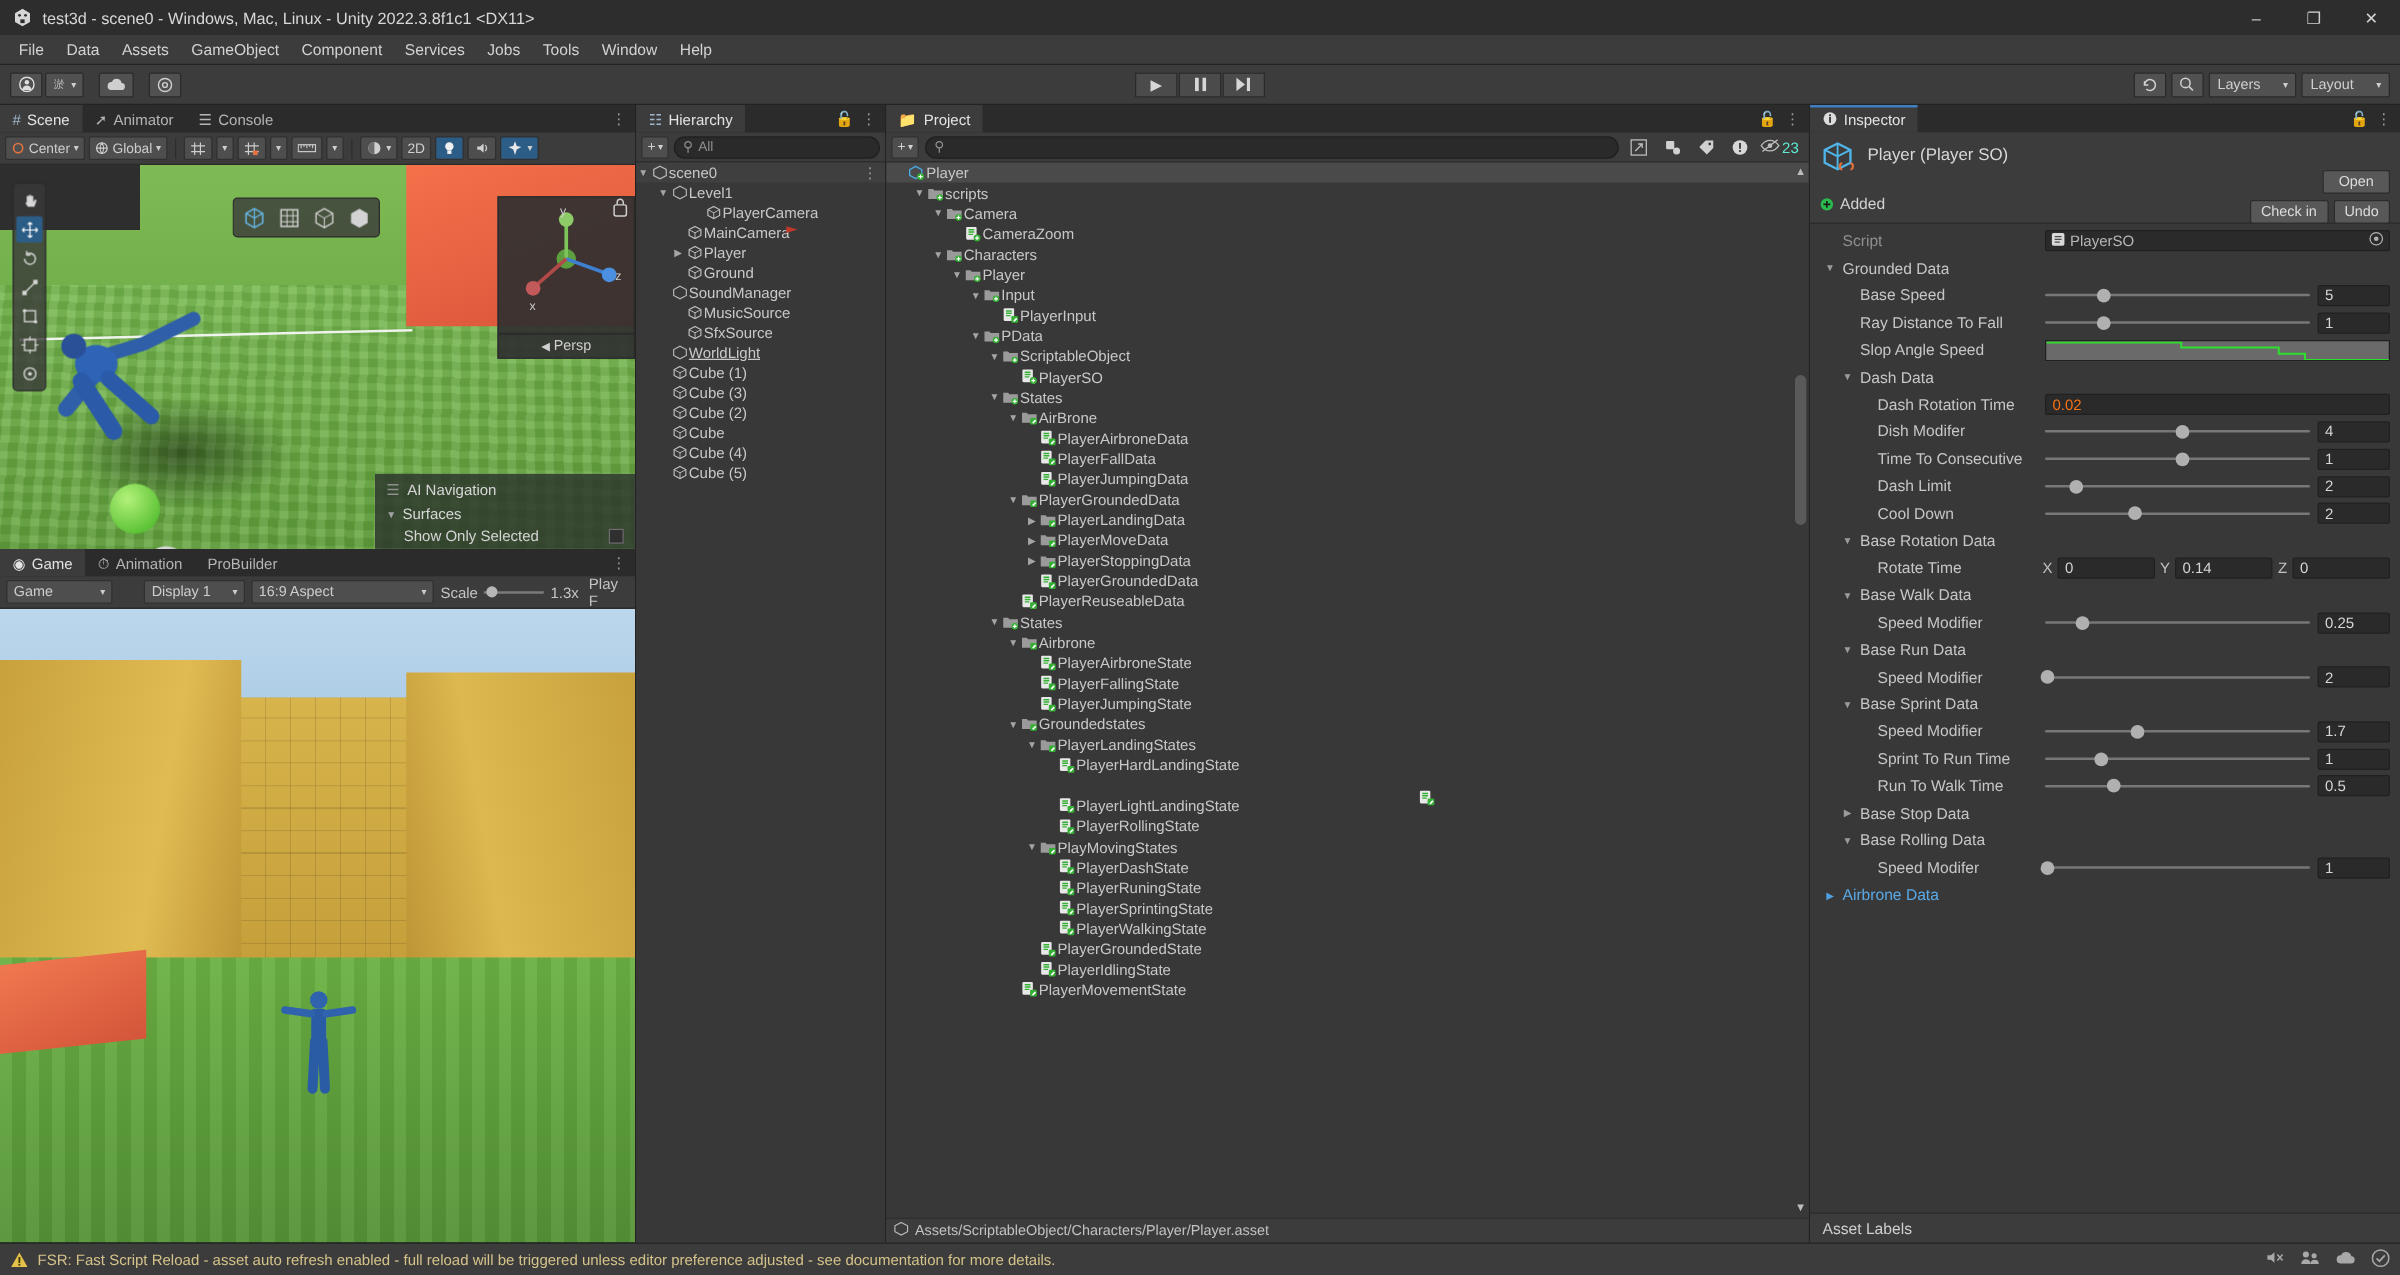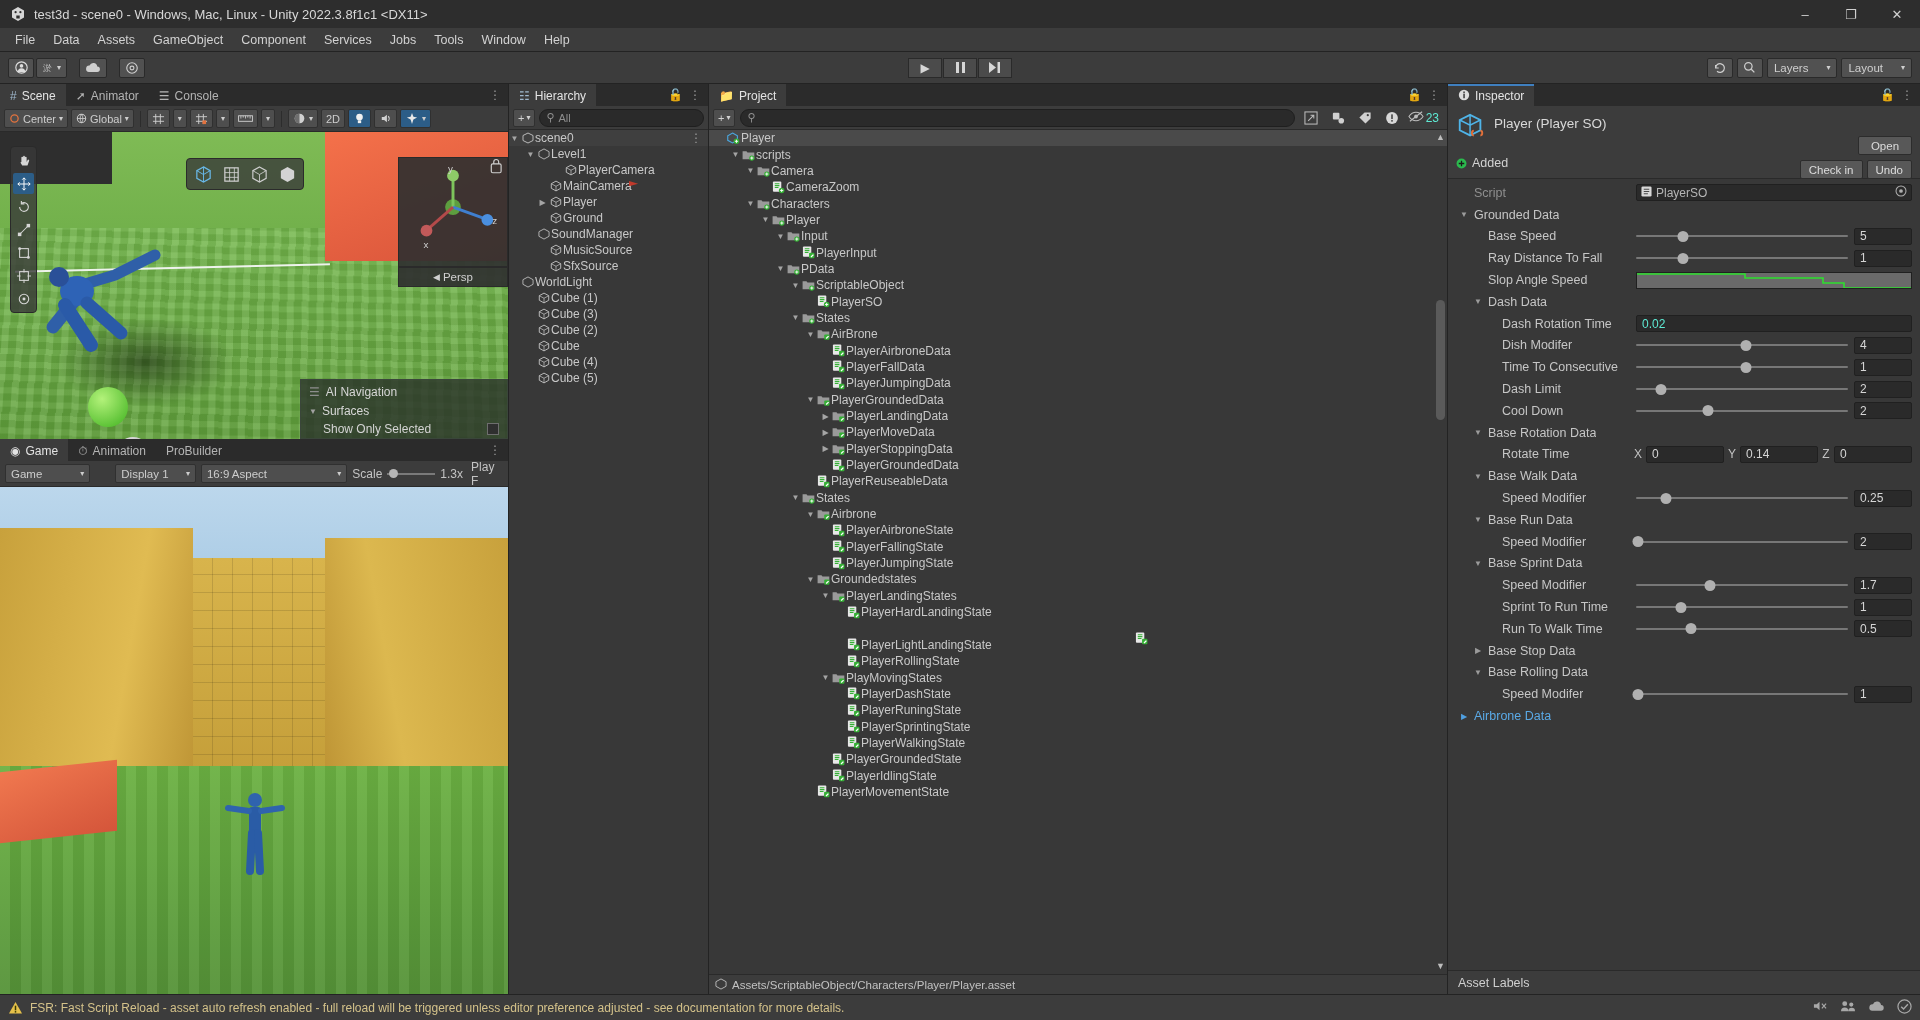--- a/index.html
+++ b/index.html
@@ -188,21 +188,21 @@
   .ifoldarrow { width:12px; flex:0 0 12px; font-size:8px; color:#9b9b9b; display:flex;
                 align-items:center; justify-content:center; }
   .ival { margin-left:auto; display:flex; align-items:center; gap:6px; }
   .slider { position:relative; width:212px; height:14px; display:flex; align-items:center; }
   .slider .track { position:absolute; left:0; right:0; height:2px; background:#777; border-radius:1px; }
   .slider .knob { position:absolute; width:11px; height:11px; border-radius:50%; background:#b0b0b0;
                   transform: translateX(-50%); }
   .numfield { width:58px; height:17px; background:#2a2a2a; border:1px solid #202020; border-radius:2px;
               display:flex; align-items:center; padding-left:5px; font-size:12px; color:#d6d6d6; }
   .widefield { width:276px; height:17px; background:#2a2a2a; border:1px solid #202020; border-radius:2px;
-               display:flex; align-items:center; padding-left:5px; font-size:12px; color:#5eead4; }
+               display:flex; align-items:center; padding-left:5px; font-size:12px; color:#f97316; }
   .objfield { width:276px; height:17px; background:#2a2a2a; border:1px solid #202020; border-radius:2px;
               display:flex; align-items:center; padding:0 4px 0 4px; gap:4px; font-size:12px; color:#b6b6b6; }
   .curvefield { width:276px; height:17px; background:#6a6a6a; border:1px solid #202020; position:relative;
                 overflow:hidden; }
   .axis-group { display:flex; align-items:center; gap:3px; }
   .axis-lbl { font-size:12px; color:#c2c2c2; width:10px; text-align:center; }
   .axis-field { width:78px; height:17px; background:#2a2a2a; border:1px solid #202020; border-radius:2px;
                 display:flex; align-items:center; padding-left:5px; font-size:12px; color:#d6d6d6; }
   .ins-footer { height:24px; background:#3c3c3c; border-top:1px solid #2a2a2a; display:flex;
                 align-items:center; padding-left:10px; font-size:12.5px; color:#cfcfcf; }
@@ -708,21 +708,21 @@
             <div class="trow" style="padding-left: 28px;">
               <span class="tw"></span>
               <span class="ticon">
                 <svg width="12" height="12" viewBox="0 0 13 13">
                   <path d="M6.5 1.2 11.6 4v5l-5.1 2.8L1.4 9V4z" fill="none" stroke="#c2c2c2" stroke-width="1"></path>
                   <path d="M1.4 4 6.5 6.8 11.6 4M6.5 6.8v5" fill="none" stroke="#c2c2c2" stroke-width="0.8"></path>
                 </svg>
               </span>
               <span class="tlabel">SfxSource</span>
             </div>
-            <div class="trow" style="">
+            <div class="trow" style="padding-left: 16px; text-decoration: underline;">
               <span class="tw"></span>
               <span class="ticon">
                 <svg width="12" height="12" viewBox="0 0 13 13">
                   <path d="M6.5 1 12 4v5l-5.5 3L1 9V4z" fill="none" stroke="#b8b8b8" stroke-width="1"></path>
                 </svg>
               </span>
               <span class="tlabel">WorldLight</span>
             </div>
             <div class="trow" style="padding-left: 16px;">
               <span class="tw"></span>

